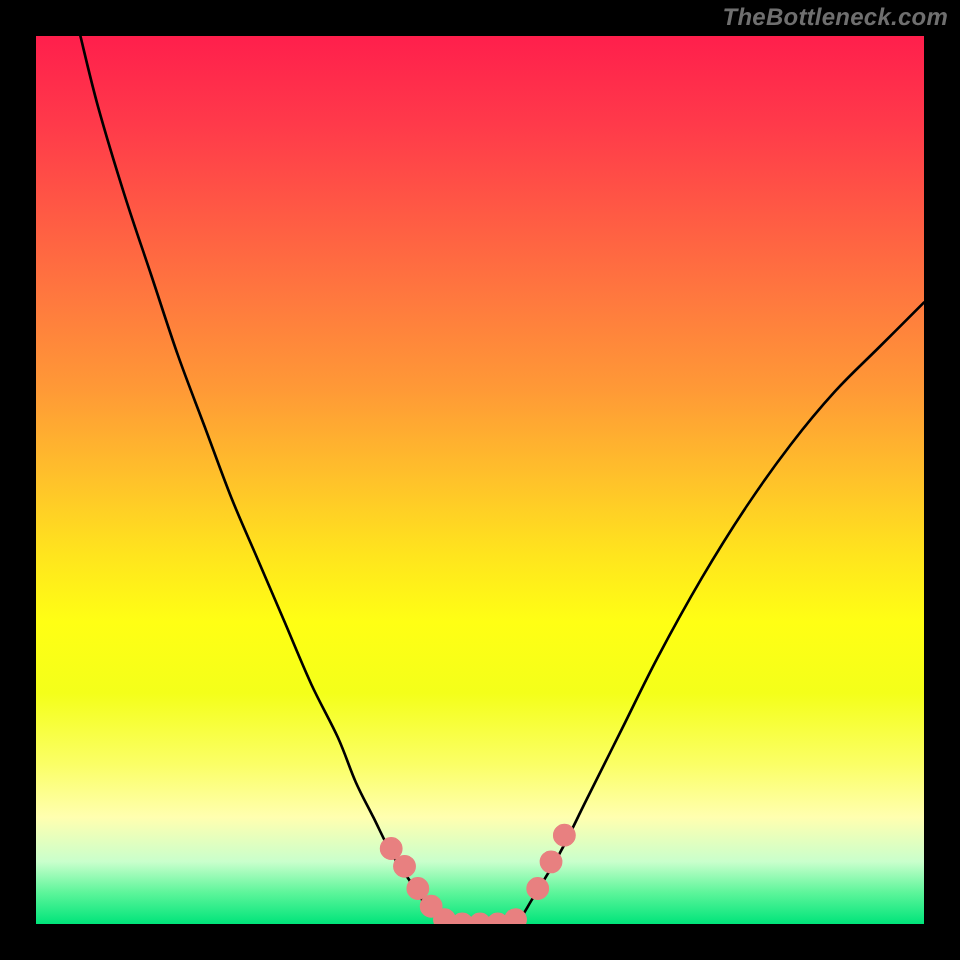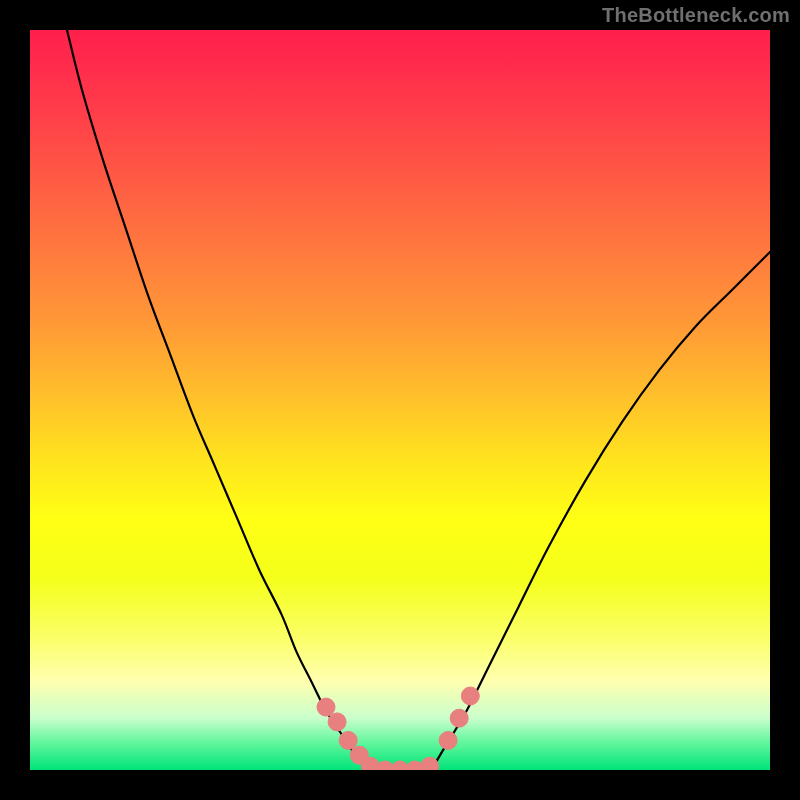--- a/index.html
+++ b/index.html
@@ -9,20 +9,21 @@
     height: 800px;
     overflow: hidden;
     background: #000;
     font-family: Arial, Helvetica, sans-serif;
   }
   .frame {
     position: relative;
     width: 800px;
     height: 800px;
     background: #000;
+    font-style: italic;
   }
   .watermark {
     position: absolute;
     top: 4px;
     right: 10px;
     color: #6f6f6f;
     font-size: 20px;
     font-weight: 600;
     z-index: 20;
     letter-spacing: 0.2px;

